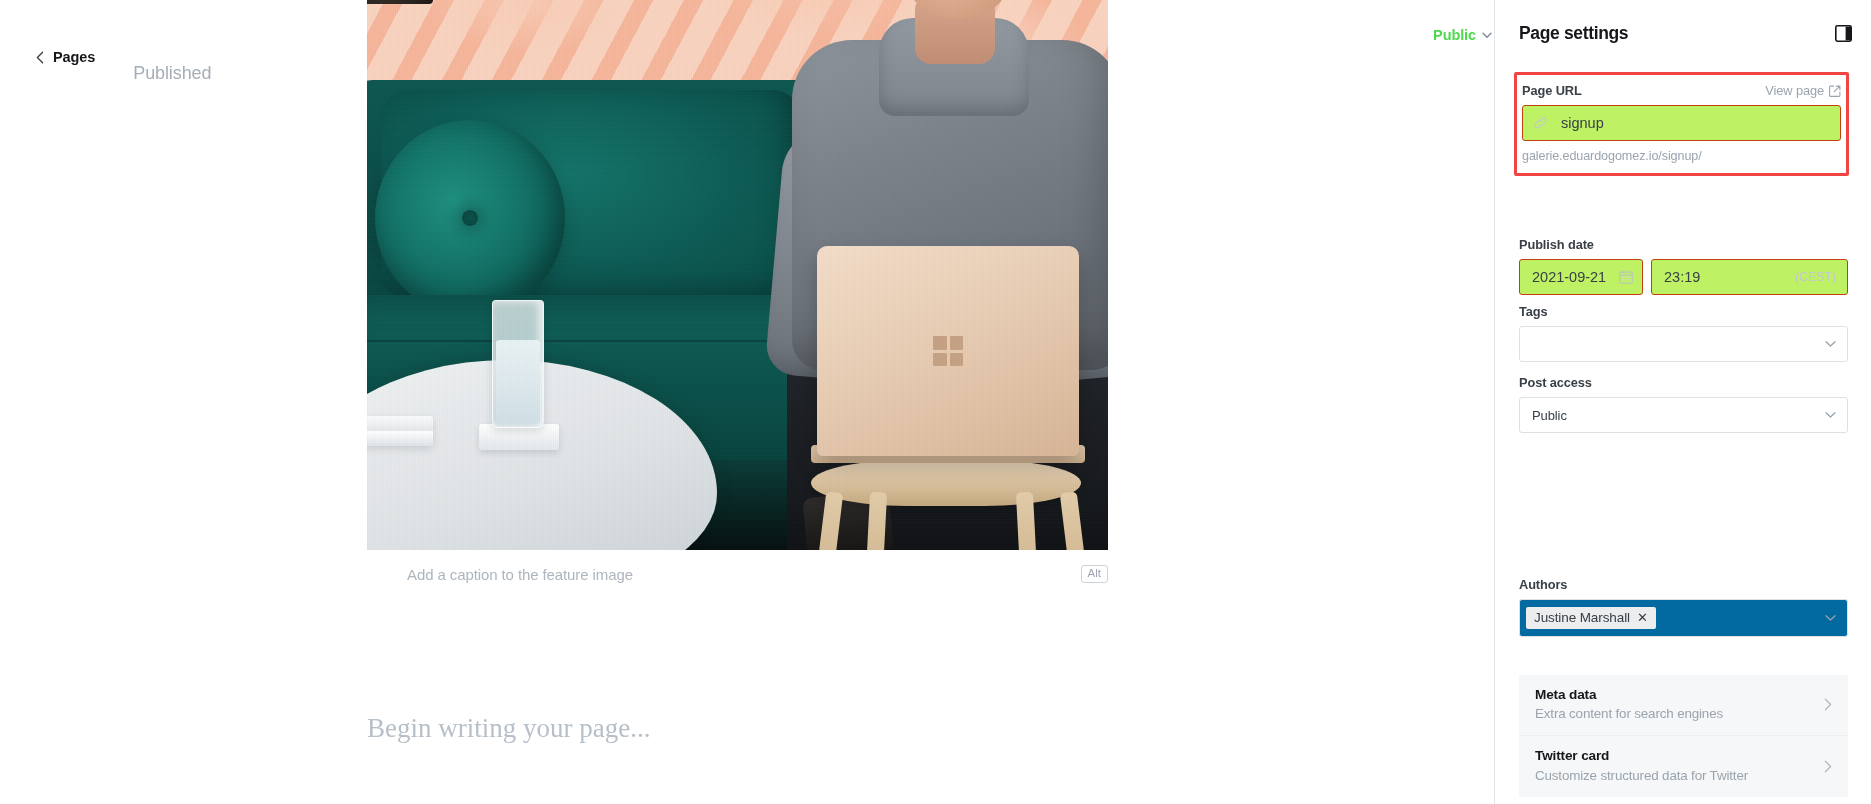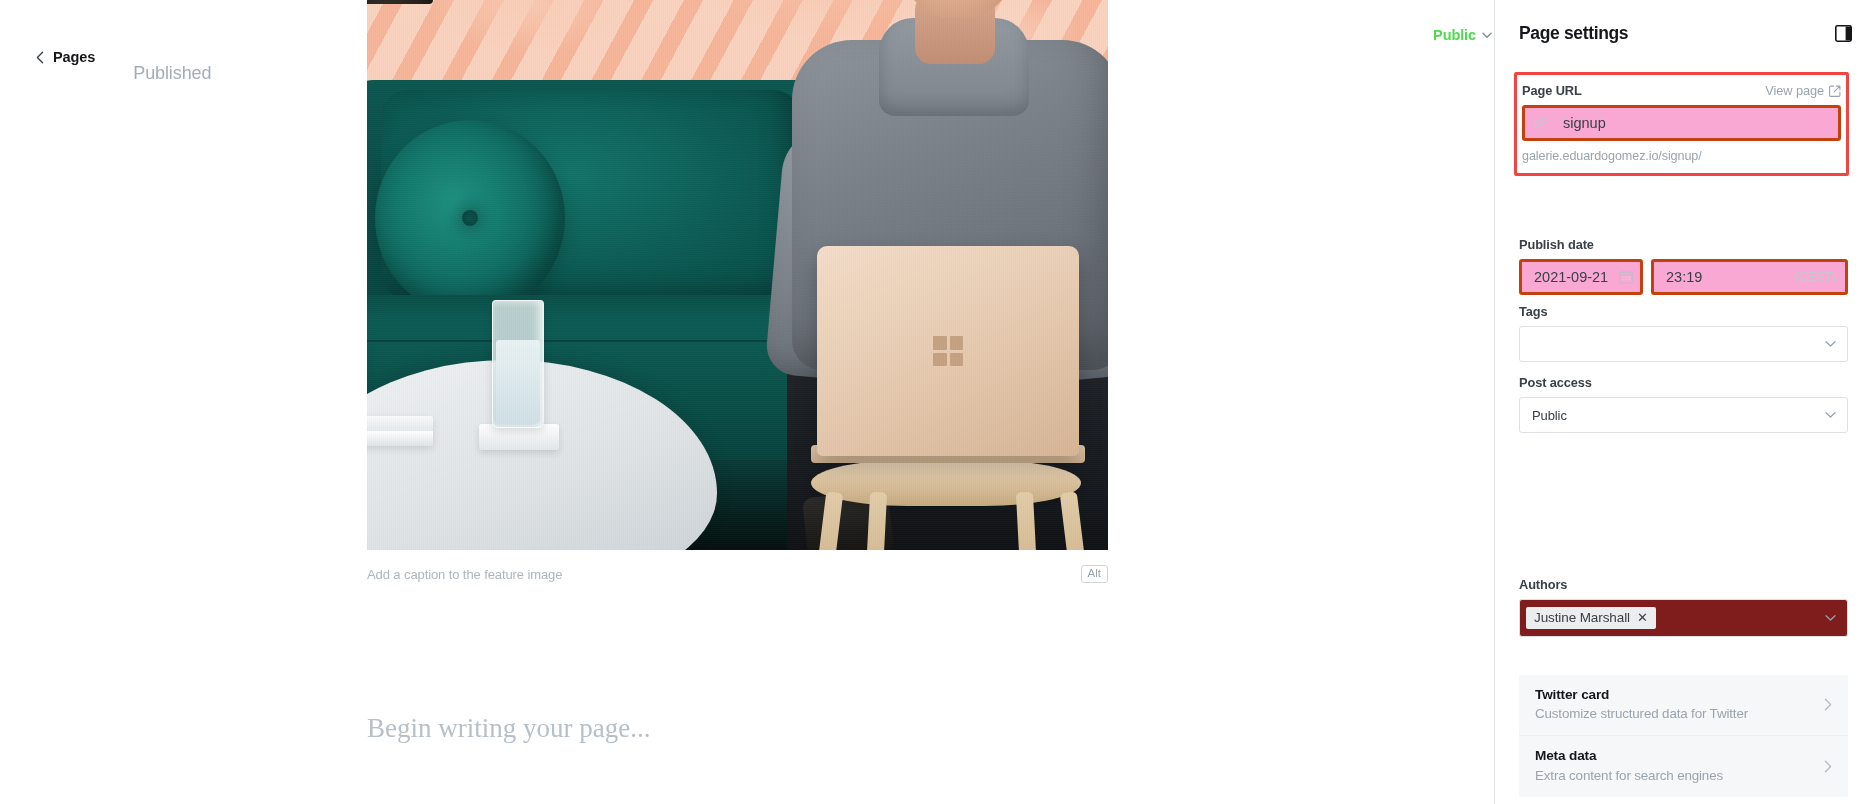--- a/index.html
+++ b/index.html
@@ -378,24 +378,25 @@
     position: absolute;
     left: 367px;
     top: 561px;
     width: 741px;
     height: 26px;
     display: flex;
     align-items: center;
     justify-content: space-between;
   }
   .caption-placeholder {
-    font-size: 13px;
+    font-size: 15px;
     color: #aeb6bd;
     letter-spacing: -0.1px;
     cursor: text;
+    margin-left: 40px;
   }
   .alt-badge {
     font-size: 11.5px;
     color: #9aa4ae;
     border: 1px solid #ccd3d9;
     border-radius: 3px;
     padding: 2px 6px 3px;
     line-height: 1;
     background: #ffffff;
     cursor: pointer;
@@ -475,23 +476,23 @@
     font-weight: bold;
     color: #394047;
     letter-spacing: -0.1px;
     display: block;
     margin-bottom: 7px;
   }
 
   .inp {
     width: 100%;
     height: 36px;
-    border: 3px solid #c2410c;
+    border: 1px solid #c2410c;
     border-radius: 3px;
-    background: #f9a8d4;
+    background: #bef264;
     font-family: "Liberation Sans", sans-serif;
     font-size: 14.5px;
     color: #394047;
     padding: 0 12px;
     outline: none;
   }
   .inp::placeholder { color: #b6bec6; }
 
   
   .url-block {
@@ -593,21 +594,21 @@
     display: flex;
     pointer-events: none;
   }
 
   .token-box {
     position: relative;
     width: 100%;
     min-height: 38px;
     border: 1px solid #dde1e5;
     border-radius: 3px;
-    background: #7f1d1d;
+    background: #0369a1;
     display: flex;
     align-items: center;
     flex-wrap: wrap;
     gap: 4px;
     padding: 4px 32px 4px 6px;
     cursor: text;
   }
   .token {
     display: inline-flex;
     align-items: center;
@@ -864,40 +865,40 @@
               <path d="M1 1.2l4.5 4.3L10 1.2" stroke="#98a2ab" stroke-width="1.25" stroke-linecap="round" stroke-linejoin="round"></path>
             </svg>
           </span>
         </div>
       </div>
 
       <div class="panel-list" style="top: 609px;">
 
         <div class="panel-row">
           <div class="panel-texts">
+            <span class="panel-title">Meta data</span>
+            <span class="panel-sub">Extra content for search engines</span>
+          </div>
+          <span class="panel-caret">
+            <svg width="8" height="13" viewBox="0 0 8 13" fill="none">
+              <path d="M1.4 1.2l5.2 5.3-5.2 5.3" stroke="#b1bac2" stroke-width="1.3" stroke-linecap="round" stroke-linejoin="round"></path>
+            </svg>
+          </span>
+        </div>
+
+        <div class="panel-row">
+          <div class="panel-texts">
             <span class="panel-title">Twitter card</span>
             <span class="panel-sub">Customize structured data for Twitter</span>
           </div>
           <span class="panel-caret">
             <svg width="8" height="13" viewBox="0 0 8 13" fill="none">
               <path d="M1.4 1.2l5.2 5.3-5.2 5.3" stroke="#b1bac2" stroke-width="1.3" stroke-linecap="round" stroke-linejoin="round"></path>
             </svg>
           </span>
         </div>
 
-        <div class="panel-row">
-          <div class="panel-texts">
-            <span class="panel-title">Meta data</span>
-            <span class="panel-sub">Extra content for search engines</span>
-          </div>
-          <span class="panel-caret">
-            <svg width="8" height="13" viewBox="0 0 8 13" fill="none">
-              <path d="M1.4 1.2l5.2 5.3-5.2 5.3" stroke="#b1bac2" stroke-width="1.3" stroke-linecap="round" stroke-linejoin="round"></path>
-            </svg>
-          </span>
-        </div>
-
       </div>
 
     </div>
   </aside>
 
 </div>
 
 </body></html>

